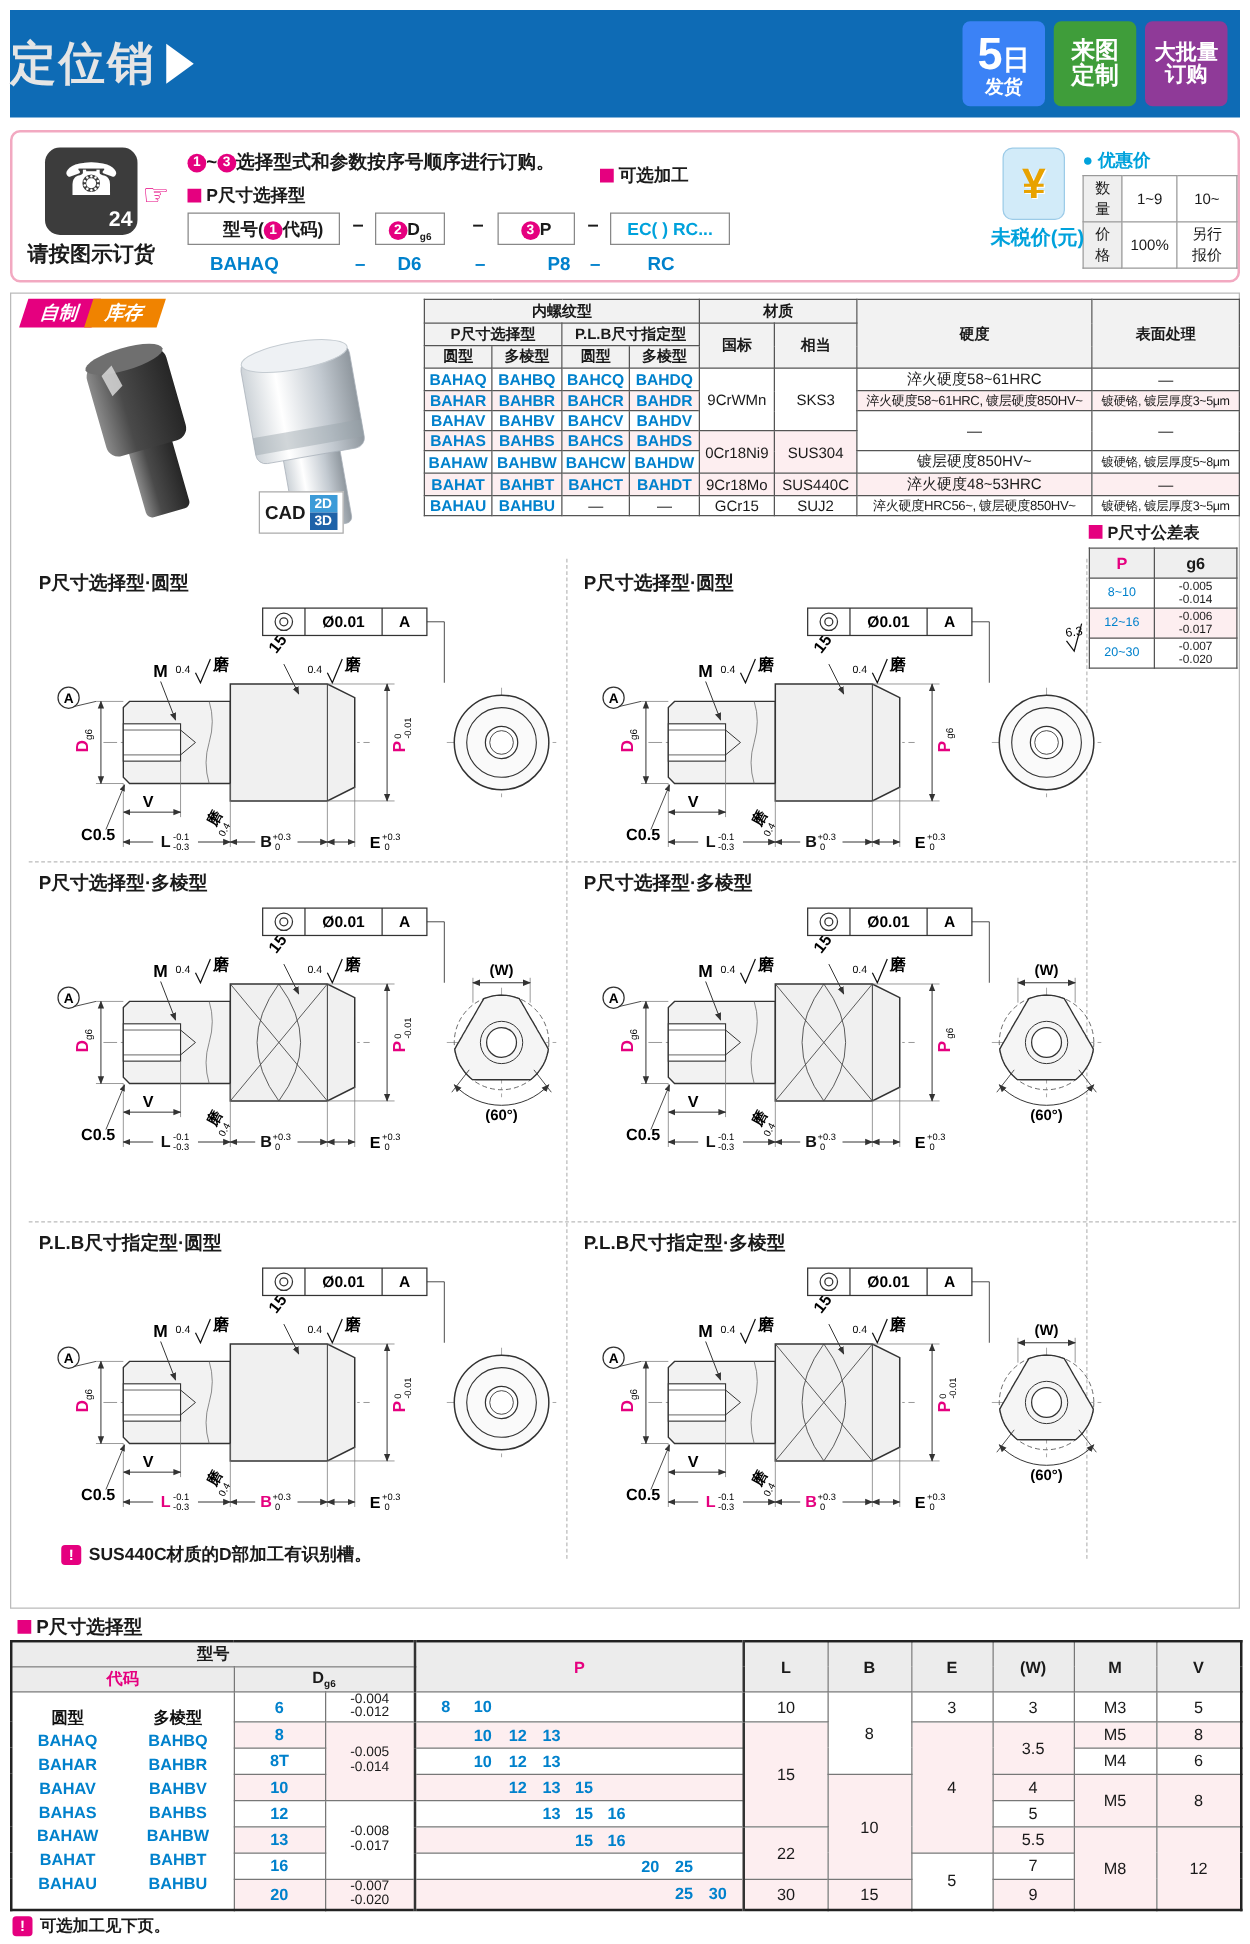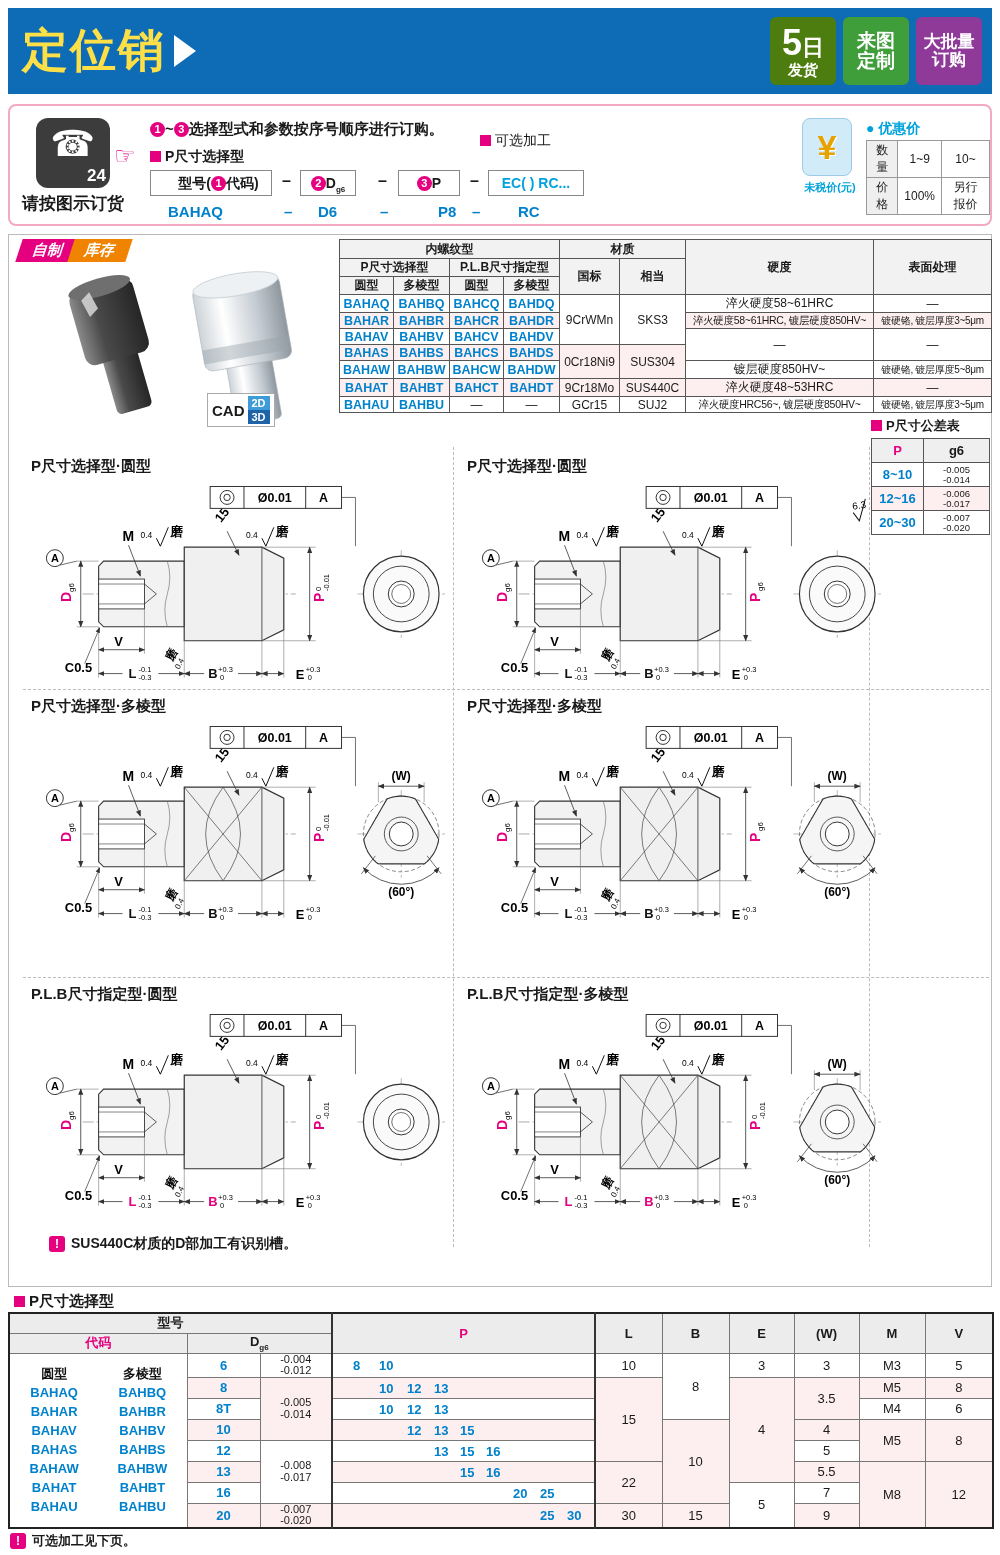--- a/index.html
+++ b/index.html
@@ -6,48 +6,48 @@
     --accent:#e5007f; --blue:#0081cc; --hblue:#0e6bb5; --cyan:#00a2dc;
     --orange:#f08300; --rowpink:#fdeef0; --ink:#1a1a1a;
   }
   *{box-sizing:border-box;margin:0;padding:0;}
   body{font-family:"Liberation Sans","DejaVu Sans",sans-serif;background:#fff;color:var(--ink);}
   #page{position:relative;width:1000px;height:1555px;background:#fff;overflow:hidden;}
   .abs{position:absolute;}
 
   
   #hdr{left:8px;top:8px;width:984px;height:86px;background:var(--hblue);display:flex;align-items:center;}
-  #hdr .cat{color:#fde047;font-size:46px;font-weight:bold;margin-left:14px;letter-spacing:2px;white-space:nowrap;}
+  #hdr .cat{color:#e5e5e5;font-size:37px;font-weight:bold;letter-spacing:2px;white-space:nowrap;}
   #hdr .arr{width:0;height:0;border-left:22px solid #fff;border-top:16px solid transparent;border-bottom:16px solid transparent;margin:0 10px 0 8px;}
   #hdr .tt1{color:#fff;font-size:27px;font-weight:bold;line-height:1.15;white-space:nowrap;}
   #hdr .tt2{color:#fff;font-size:21px;font-weight:bold;}
   .badges{position:absolute;right:10px;top:9px;display:flex;gap:7px;}
   .badge{width:66px;height:68px;border-radius:6px;color:#fff;display:flex;flex-direction:column;align-items:center;justify-content:center;font-weight:bold;line-height:1.05;}
   .badge .b1{font-size:22px;} .badge .b1 .big{font-size:36px;} .badge .b2{font-size:15px;}
   .badge.g .b1,.badge.g .b2{font-size:19px;}
   .badge.p .b1{font-size:17px;} .badge.p .b2{font-size:17px;}
 
   
   #order{left:8px;top:104px;width:984px;height:122px;border:2px solid #f2a9c1;border-radius:8px;background:#fff;}
   #phone{left:26px;top:12px;width:74px;height:70px;background:#3c3c3c;border-radius:12px;color:#fff;text-align:center;}
   #phone .tel{font-size:36px;line-height:52px;}
   #phone .n24{position:absolute;right:4px;bottom:2px;font-size:17px;font-weight:bold;}
   #phone-cap{left:8px;top:86px;width:110px;text-align:center;font-size:17px;font-weight:bold;}
   #hand{left:104px;top:36px;font-size:24px;color:var(--accent);font-weight:bold;}
   .cnum{display:inline-block;width:15px;height:15px;border-radius:50%;background:var(--accent);color:#fff;font-size:11px;font-weight:bold;text-align:center;line-height:15px;vertical-align:1px;}
   #instr{left:140px;top:14px;font-size:15px;font-weight:bold;}
   .sq{display:inline-block;width:11px;height:11px;background:var(--accent);margin-right:4px;vertical-align:-1px;}
   #plabel{left:140px;top:42px;font-size:14px;font-weight:bold;}
-  #optlabel{left:470px;top:26px;font-size:14px;font-weight:normal;}
+  #optlabel{left:470px;top:26px;font-size:14px;font-weight:bold;}
   .obox{position:absolute;top:64px;height:26px;border:1px solid #888;background:#fff;font-size:14px;font-weight:bold;text-align:center;line-height:24px;}
   .odash{position:absolute;top:66px;font-size:16px;font-weight:bold;}
   .oex{position:absolute;top:97px;font-size:15px;font-weight:bold;color:var(--blue);}
   #ec{color:var(--cyan);}
   #yen{left:792px;top:12px;width:50px;height:58px;background:#d2ebf9;border:1px solid #9ccbe8;border-radius:8px;text-align:center;font-size:34px;font-weight:bold;color:#e8a200;line-height:56px;text-shadow:1px 1px 0 #fff;}
-  #yennote{left:780px;top:74px;width:80px;text-align:center;font-size:11px;font-weight:bold;color:var(--cyan);}
+  #yennote{left:780px;top:74px;width:80px;text-align:center;font-size:16px;font-weight:bold;color:var(--cyan);}
   #ptitle{left:856px;top:14px;font-size:14px;font-weight:bold;color:var(--cyan);}
   #ptable{left:856px;top:34px;border-collapse:collapse;font-size:12px;}
   #ptable td{border:1px solid #999;padding:1px 6px;text-align:center;}
   #ptable td:first-child{background:#efefef;}
 
   
   #main{left:8px;top:234px;width:984px;height:1053px;border:1px solid #bbb;background:#fff;}
   #stock{left:10px;top:4px;font-size:15px;font-weight:bold;color:#fff;}
   #stock span{display:inline-block;transform:skewX(-18deg);padding:2px 14px;}
   #stock .s1{background:var(--accent);} #stock .s2{background:var(--orange);margin-left:-6px;}
@@ -67,21 +67,21 @@
   .ttab .sm{font-size:10.5px;letter-spacing:-0.3px;}
   .ttab .xs{font-size:10px;letter-spacing:-0.3px;}
 
   
   #tolwrap{left:862px;top:182px;width:119px;}
   #toltitle{font-size:13px;font-weight:bold;margin-bottom:3px;}
   #toltab{border-collapse:collapse;width:100%;font-size:12px;}
   #toltab td{border:1px solid #555;text-align:center;height:24px;}
   #toltab .hd{background:#efefef;font-weight:bold;font-size:13px;}
   #toltab .hp{color:var(--accent);}
-  #toltab .rng{color:var(--blue);font-weight:bold;font-size:13px;}
+  #toltab .rng{color:var(--blue);font-weight:normal;font-size:10px;}
   #toltab .tol{font-size:9.5px;line-height:1.05;}
   #toltab tr.pink{background:var(--rowpink);}
 
   
   .dash-v{border-left:1px dashed #bbb;width:0;}
   .dash-h{border-top:1px dashed #bbb;height:0;}
   .panel{position:absolute;width:428px;}
   .dia-title{font-size:15px;font-weight:bold;margin:0 0 2px 6px;}
   svg{font-family:inherit;}
   #dianote{left:40px;top:1000px;font-size:14px;font-weight:bold;}
@@ -118,21 +118,21 @@
       </marker>
 </defs>
   </svg>
 
 <div id="page">
 
   <div id="hdr" class="abs">
     <div class="cat">定位销</div>
     <div class="arr"></div>
     <div class="badges">
-      <div class="badge" style="background:#4d7c0f">
+      <div class="badge" style="background:#3b82f6">
         <div class="b1"><span class="big">5</span><span>日</span></div>
         <div class="b2">发货</div>
       </div>
       <div class="badge g" style="background:#3f9d3a">
         <div class="b1">来图</div>
         <div class="b2">定制</div>
       </div>
       <div class="badge p" style="background:#8f3a98">
         <div class="b1">大批量</div>
         <div class="b2">订购</div>

